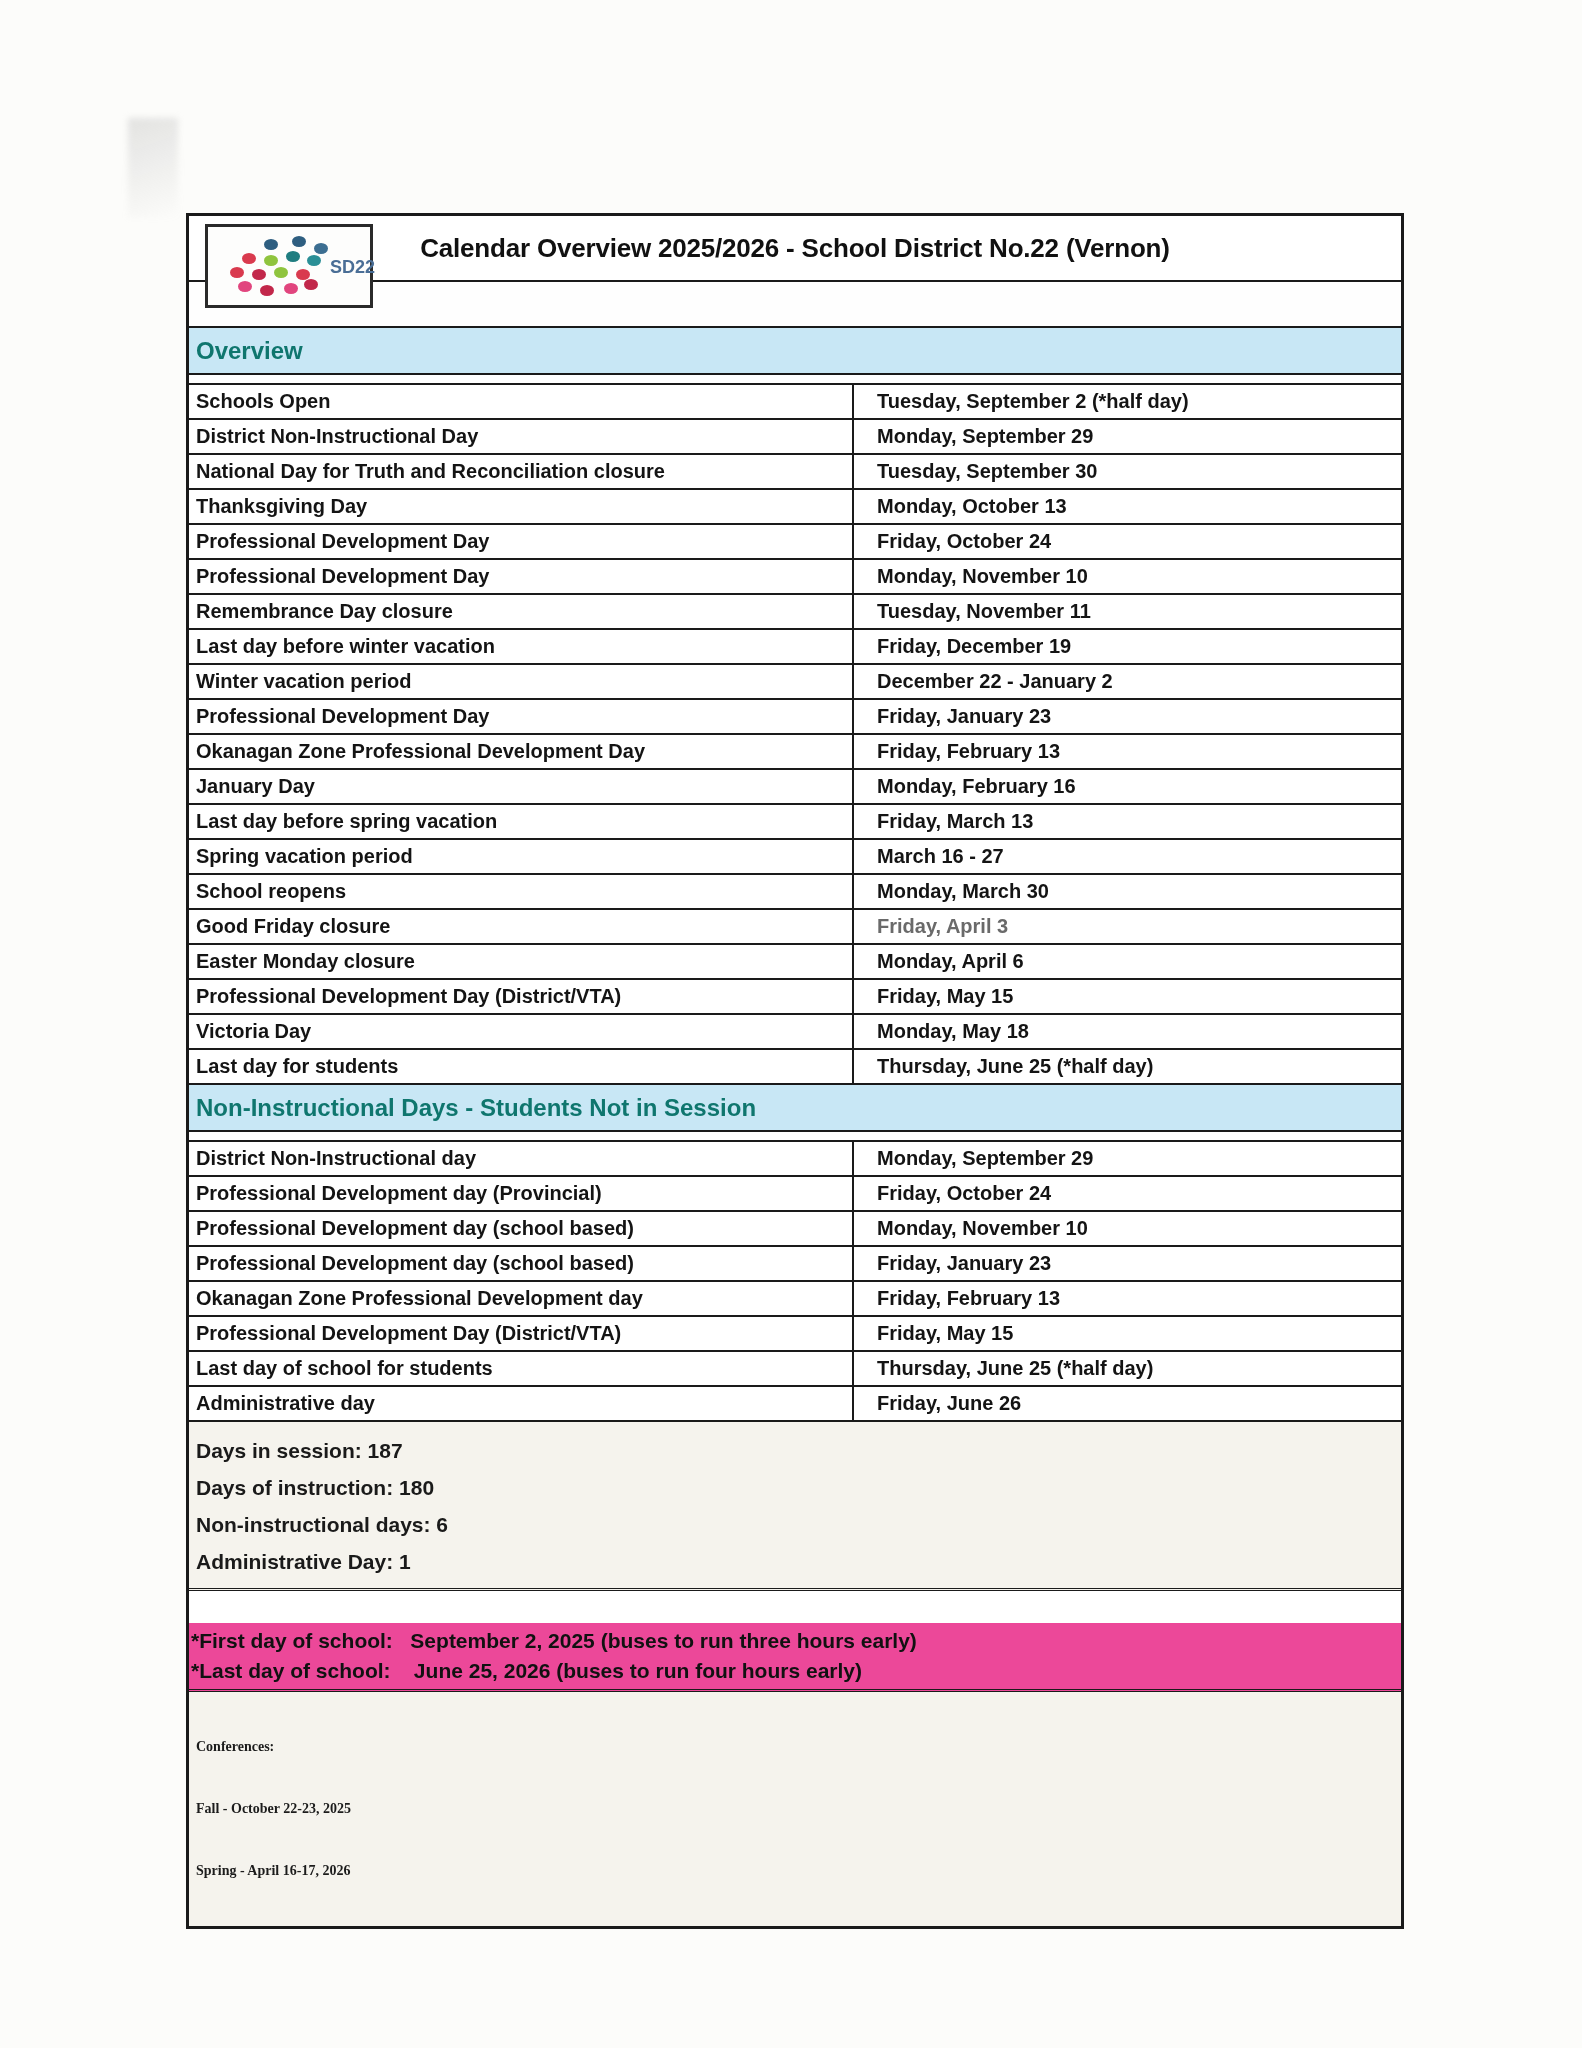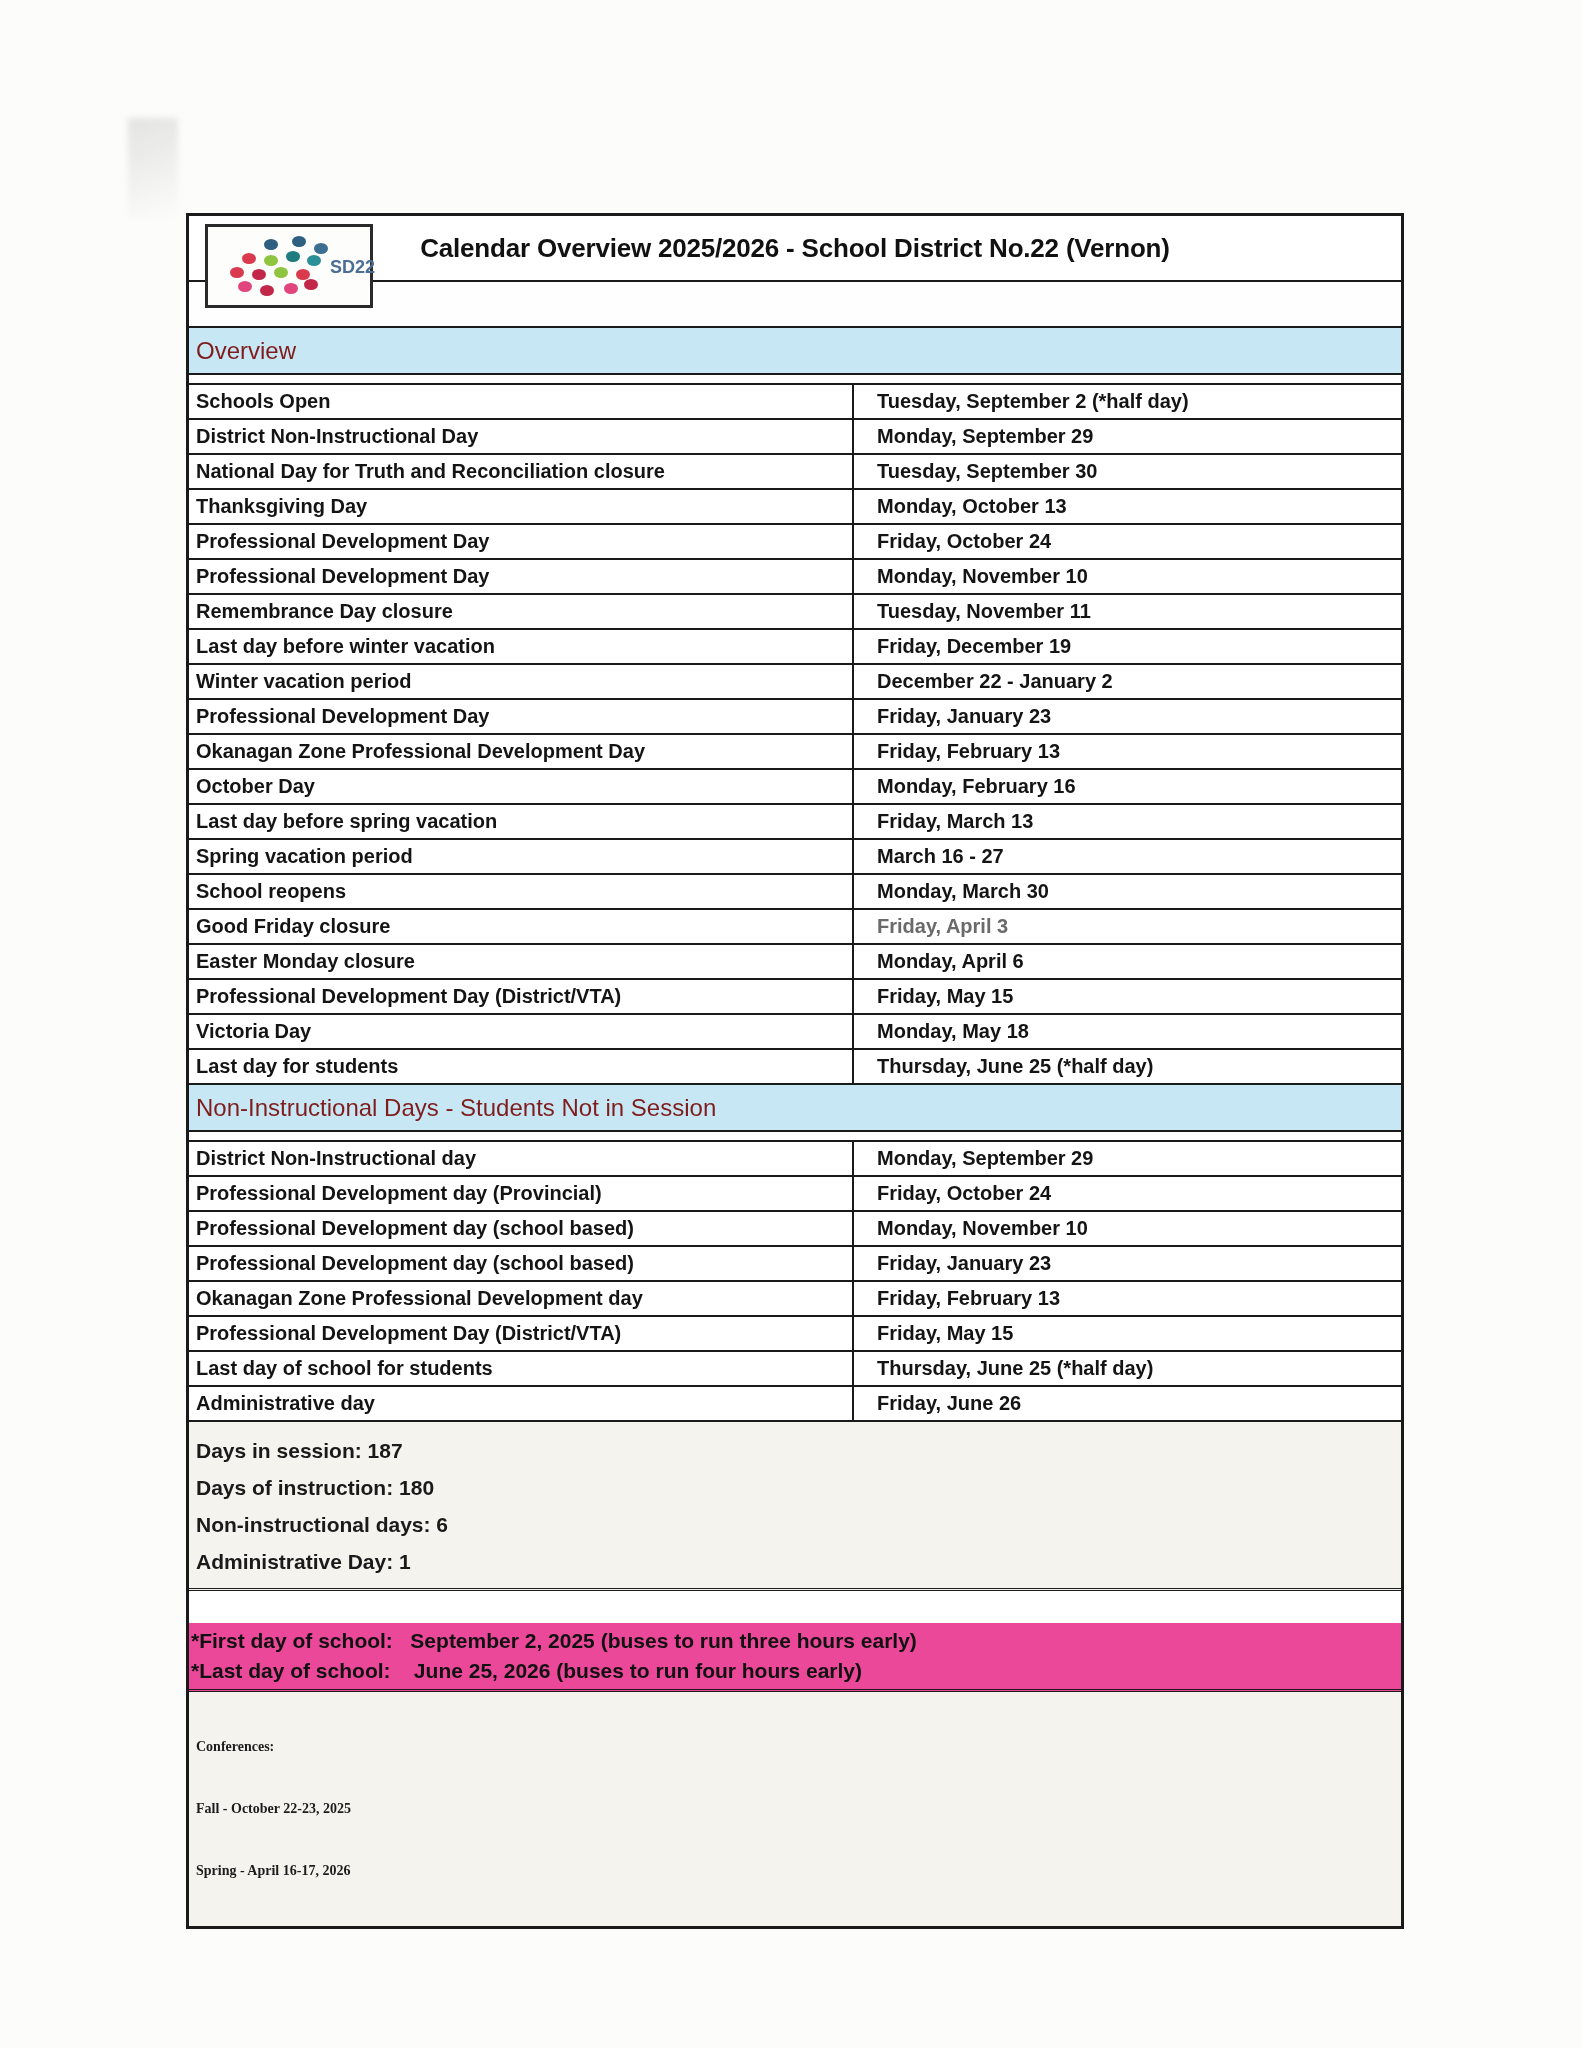--- a/index.html
+++ b/index.html
@@ -60,21 +60,21 @@
   .d13{left:52px; top:58px; background:#c2274a;}
   .d14{left:76px; top:56px; background:#e1457e;}
   .d15{left:96px; top:52px; background:#c2274a;}
   .logo-text{
     position:absolute;left:122px;top:30px;
     font-size:18px;font-weight:700;color:#4a6e96;
   }
   .section-bar{
     height:45px;border-bottom:2px solid var(--border);
     background:#c8e7f5;
-    font-size:24px;font-weight:400;color:#7f1d1d;
+    font-size:24px;font-weight:700;color:#0f766e;
     line-height:45px;padding-left:7px;
     box-sizing:content-box;
   }
   .gap-row{height:8px;border-bottom:2px solid var(--border);background:#fff;}
   .rows{}
   .row{
     display:flex;height:35px;box-sizing:border-box;
     border-bottom:2px solid var(--border);
   }
   .cell{
@@ -202,21 +202,21 @@
         <div class="cell lbl" data-name="event-label">Professional Development Day</div>
         <div class="cell val" data-name="event-date">Friday, January 23</div>
       </div>
 
       <div class="row" data-name="table-row">
         <div class="cell lbl" data-name="event-label">Okanagan Zone Professional Development Day</div>
         <div class="cell val" data-name="event-date">Friday, February 13</div>
       </div>
 
       <div class="row" data-name="table-row">
-        <div class="cell lbl" data-name="event-label">October Day</div>
+        <div class="cell lbl" data-name="event-label">January Day</div>
         <div class="cell val" data-name="event-date">Monday, February 16</div>
       </div>
 
       <div class="row" data-name="table-row">
         <div class="cell lbl" data-name="event-label">Last day before spring vacation</div>
         <div class="cell val" data-name="event-date">Friday, March 13</div>
       </div>
 
       <div class="row" data-name="table-row">
         <div class="cell lbl" data-name="event-label">Spring vacation period</div>

